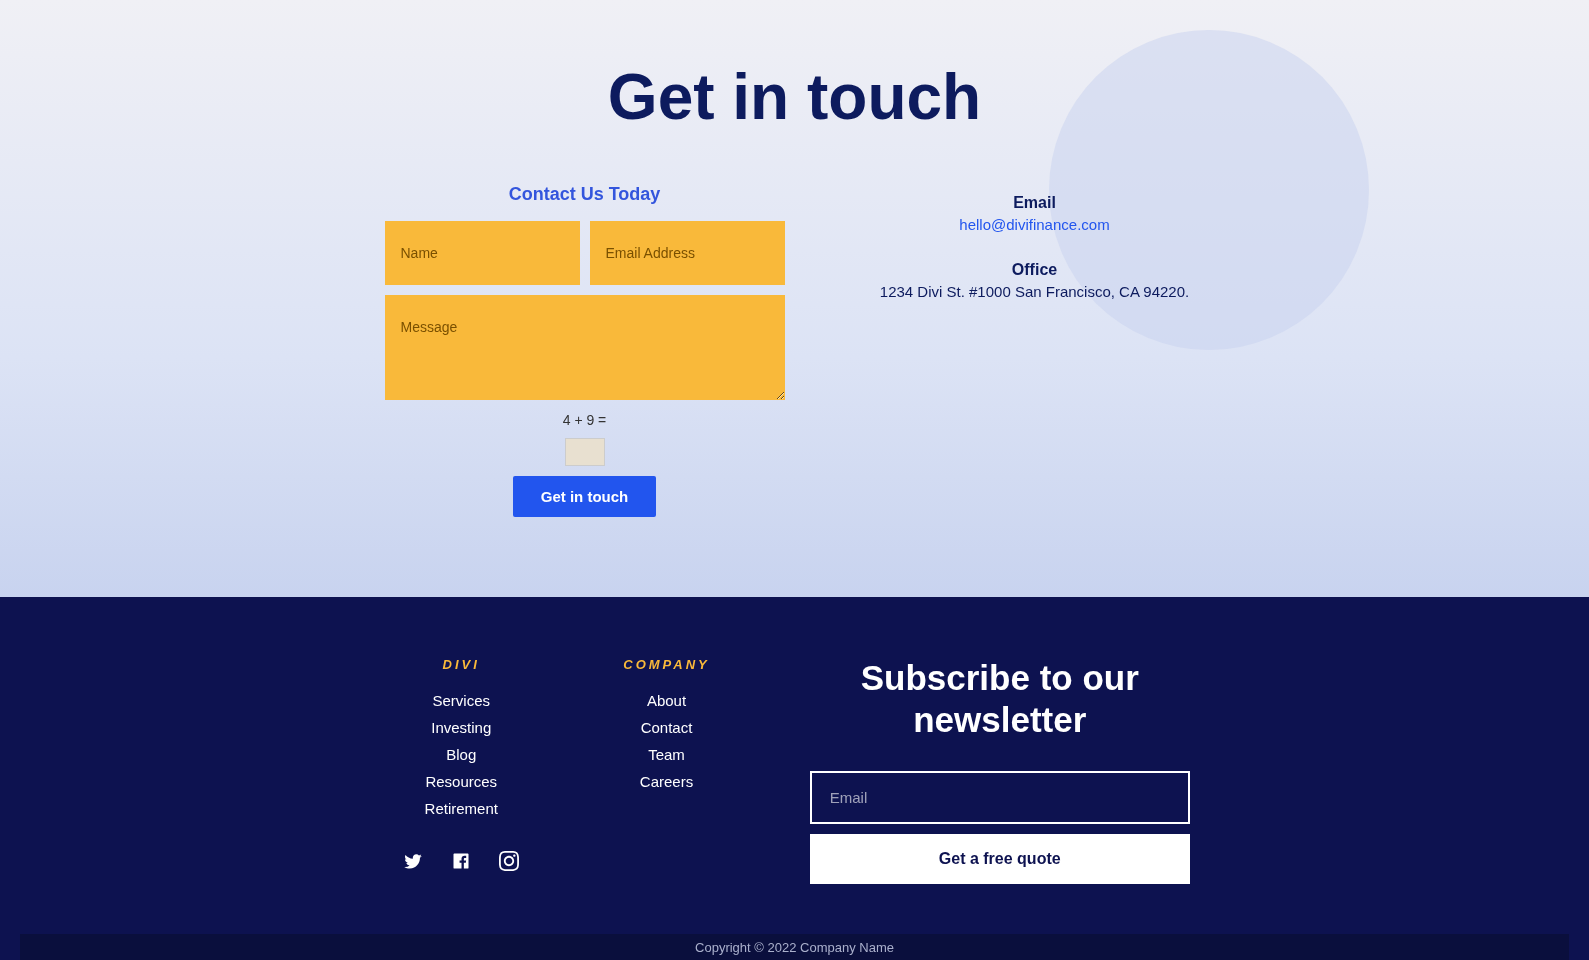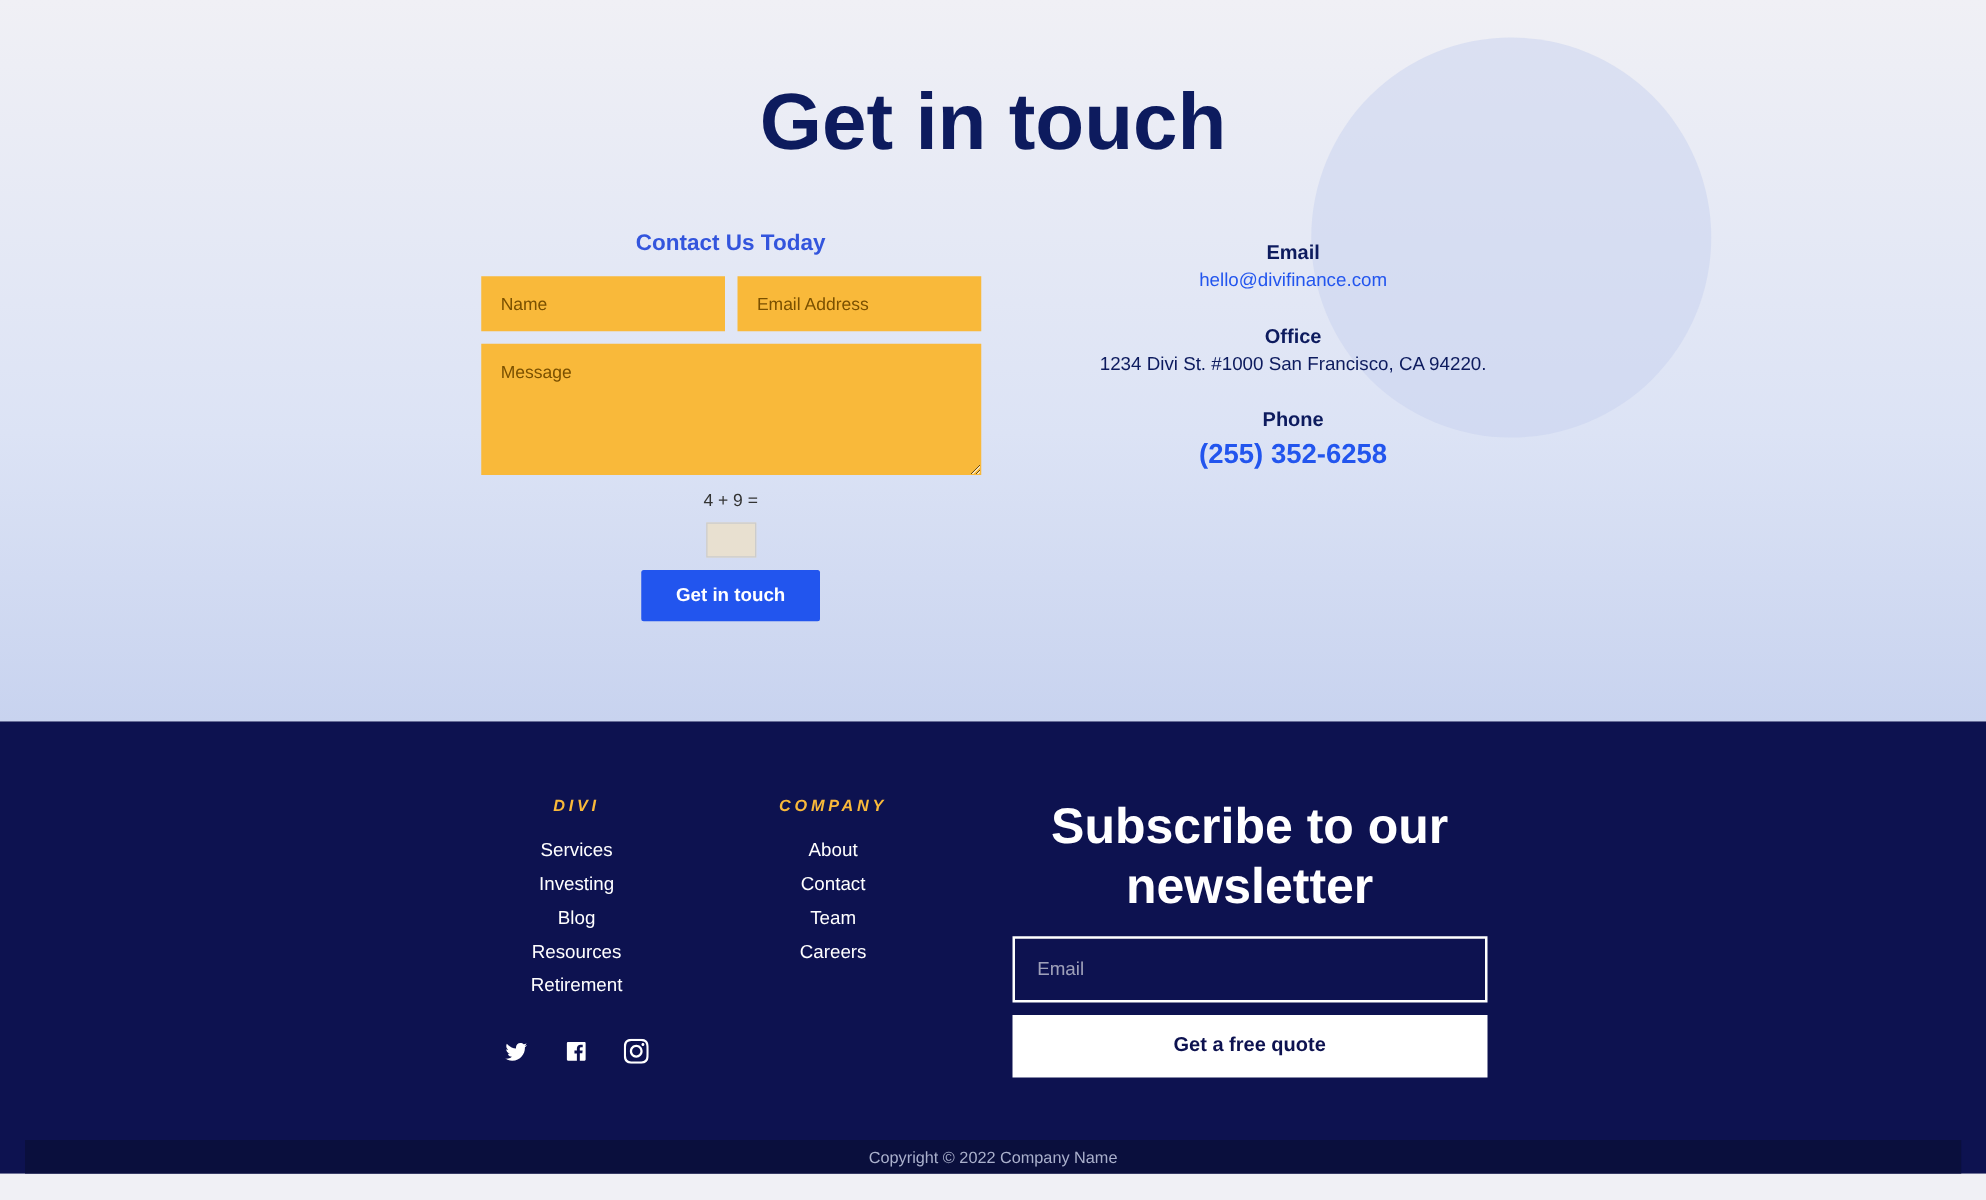--- a/index.html
+++ b/index.html
@@ -53,21 +53,21 @@
       text-align: center;
     }
     .form-row {
       display: flex;
       gap: 10px;
       margin-bottom: 10px;
     }
     .form-input {
       background: #f9b93a;
       border: none;
-      padding: 14px 16px;
+      padding: 24px 16px;
       font-size: 14px;
       color: #0c4a6e;
       width: 100%;
       outline: none;
       font-family: inherit;
     }
     .form-input::placeholder { color: #7a5000; }
     textarea.form-input {
       height: 105px;
       resize: vertical;
@@ -177,25 +177,25 @@
       justify-content: center;
       color: #fff;
       font-size: 18px;
       cursor: pointer;
     }
     .newsletter-col {
       text-align: center;
       flex: 0 0 380px;
     }
     .newsletter-title {
-      font-size: 40px;
+      font-size: 35px;
       font-weight: 800;
       color: #fff;
       line-height: 1.2;
-      margin-bottom: 16px;
+      margin-bottom: 30px;
     }
     .newsletter-input {
       width: 100%;
       padding: 16px 18px;
       font-size: 15px;
       border: 2px solid #fff;
       background: transparent;
       color: #fff;
       outline: none;
       margin-bottom: 10px;
@@ -245,24 +245,20 @@
     </div>
 
     <div class="contact-info-area">
       <div class="info-block">
         <div class="info-label">Email</div>
         <div class="info-value link">hello@divifinance.com</div>
       </div>
       <div class="info-block">
         <div class="info-label">Office</div>
         <div class="info-value">1234 Divi St. #1000 San Francisco, CA 94220.</div>
-      </div>
-      <div class="info-block">
-        <div class="info-label">Phone</div>
-        <div class="info-value phone">(255) 352-6258</div>
       </div>
     </div>
   </div>
 </div>
 
 <div class="footer-section">
   <div class="footer-inner">
 
     <div class="footer-col">
       <div class="footer-col-title divi">DIVI</div>

